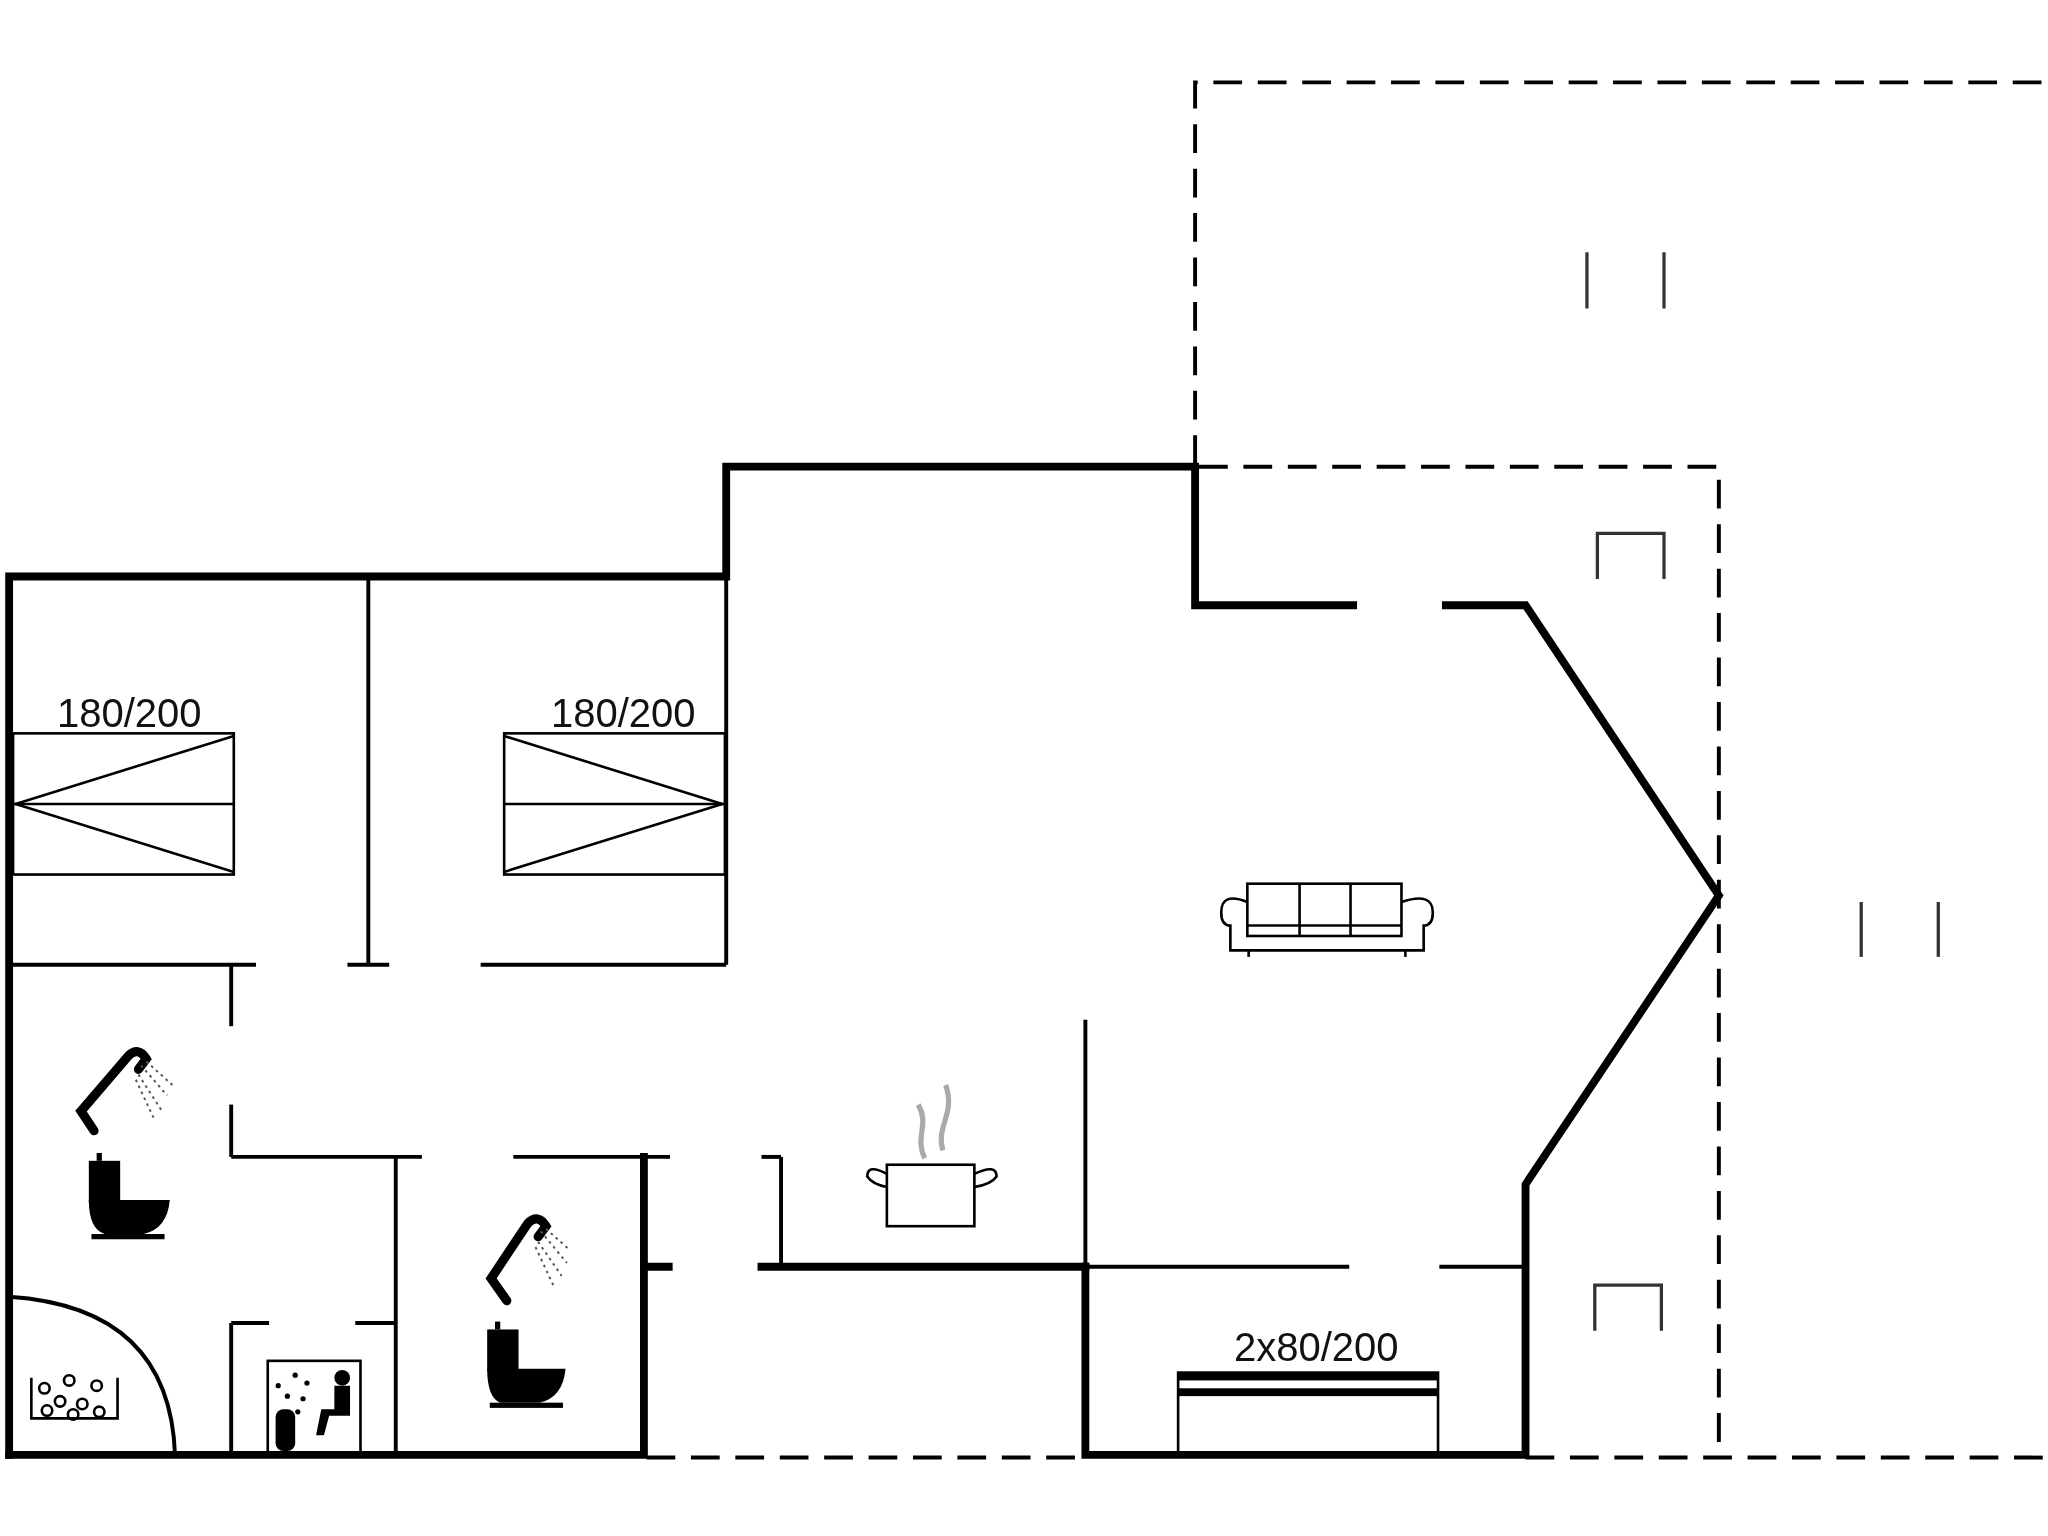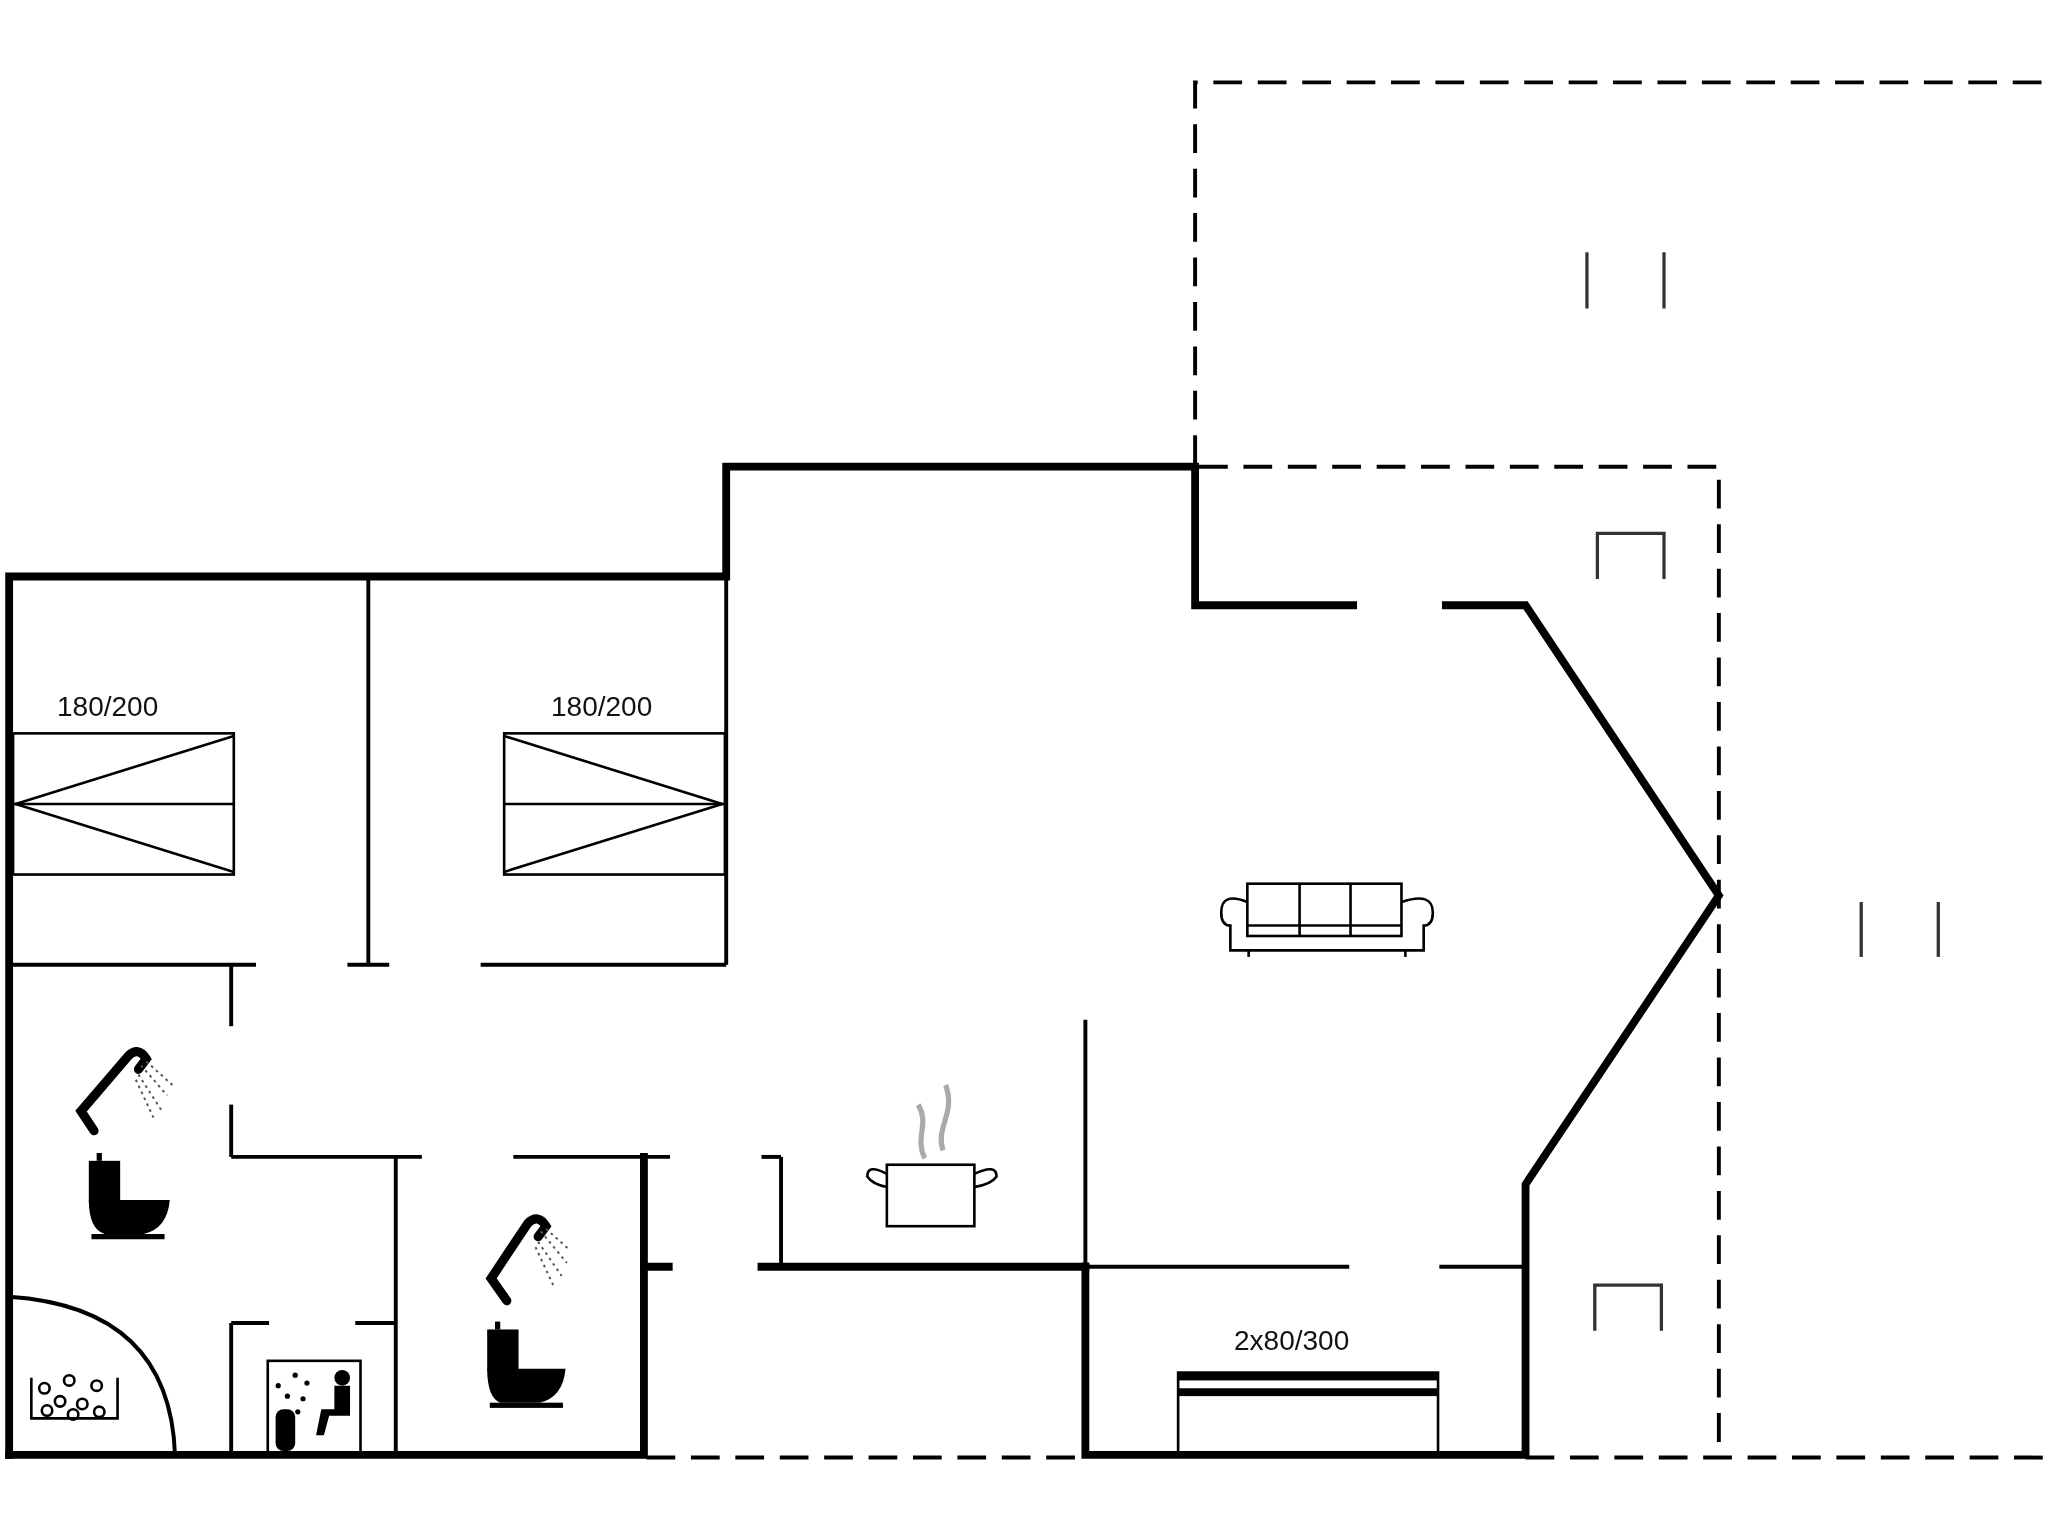--- a/index.html
+++ b/index.html
@@ -4,21 +4,21 @@
   <style>
     html, body { margin: 0; padding: 0; background: #ffffff; }
     body { width: 2048px; height: 1536px; overflow: hidden; position: relative; font-family: "Liberation Sans", sans-serif; }
     #plan { position: absolute; left: 0; top: 0; width: 2048px; height: 1536px; }
     .wall-thick { stroke: #000; stroke-width: 6; fill: none; stroke-linecap: square; stroke-linejoin: miter; }
     .wall-thin { stroke: #000; stroke-width: 3; fill: none; stroke-linecap: butt; }
     .dashed { stroke: #000; stroke-width: 3; fill: none; stroke-dasharray: 22 12; }
     .tick { stroke: #333; stroke-width: 2.5; fill: none; }
     .furn { stroke: #000; stroke-width: 2; fill: none; }
     .furn-fill { fill: #000; stroke: none; }
-    .label { position: absolute; font-family: "Liberation Sans", sans-serif; font-size: 28px; color: #111; line-height: 1; white-space: nowrap; }
+    .label { position: absolute; font-family: "Liberation Sans", sans-serif; font-size: 40px; color: #111; line-height: 1; white-space: nowrap; }
   </style>
 </head>
 <body>
 
 <svg id="plan" viewBox="0 0 1568 1175" preserveAspectRatio="none" xmlns="http://www.w3.org/2000/svg">
 
   <g>
     <path class="dashed" d="M915 355 L915 63 L1568 63"></path>
     <path class="dashed" d="M918 357 L1316 357 L1316 1115"></path>
     <path class="dashed" d="M495 1115 L830 1115"></path>
@@ -146,13 +146,13 @@
   <g>
     <rect class="furn-fill" x="379" y="1011" width="4" height="6"></rect>
     <rect class="furn-fill" x="373" y="1017" width="24" height="32"></rect>
     <path class="furn-fill" d="M373 1047 L433 1047 Q431 1069 413 1073 L383 1073 Q373 1069 373 1047 Z"></path>
     <rect class="furn-fill" x="375" y="1073" width="56" height="4"></rect>
   </g>
 </svg>
 
 <div class="label" style="left:57px; top:693px;">180/200</div>
 <div class="label" style="left:551px; top:693px;">180/200</div>
-<div class="label" style="left:1234px; top:1327px;">2x80/300</div>
+<div class="label" style="left:1234px; top:1327px;">2x80/200</div>
 
 </body></html>

